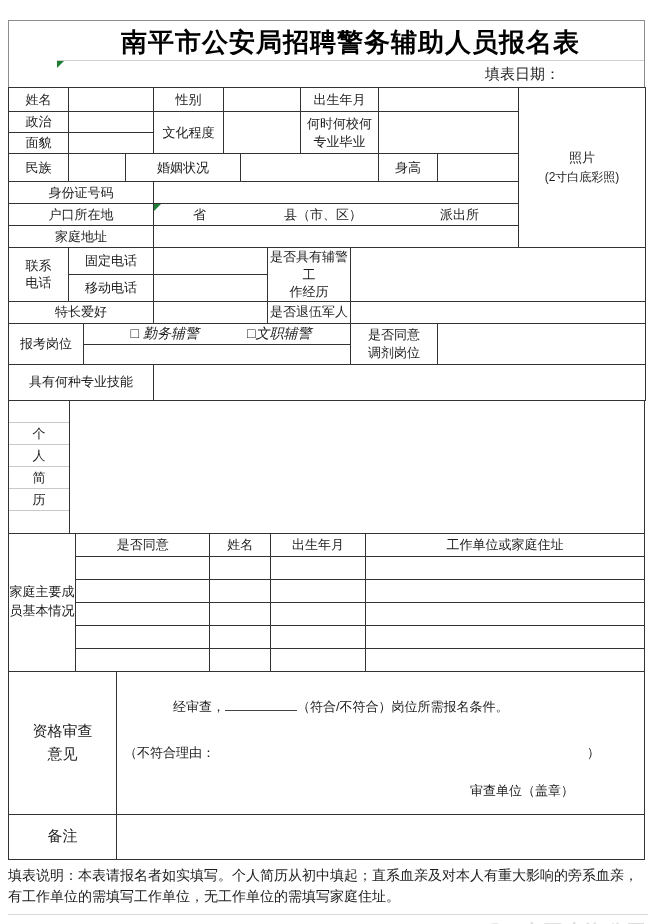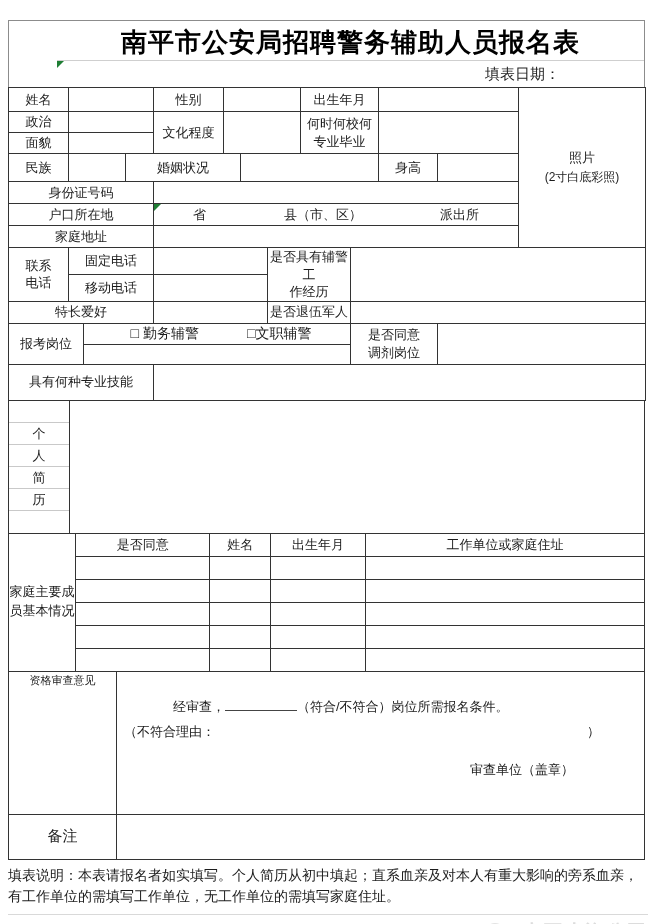--- a/index.html
+++ b/index.html
@@ -30,21 +30,21 @@
   
   table.main { border-collapse:collapse; table-layout:fixed; width:637px; }
   table.main td {
     border:1px solid #333; padding:0; text-align:center; vertical-align:middle;
     font-size:13px; overflow:hidden;
   }
   td.small2 { font-size:12px; line-height:1.25; }
   td.rel { position:relative; }
   .two-line span { display:block; line-height:1.35; }
   .hukou-flex { display:flex; justify-content:space-around; align-items:center; height:100%; }
-  .chk-flex { display:flex; justify-content:center; gap:48px; align-items:center; height:100%; font-size:14px; padding-left:8px; }
+  .chk-flex { display:flex; justify-content:center; gap:48px; align-items:center; height:100%; font-size:14px; padding-left:8px;font-style:italic; }
   .photo-cell span { display:block; }
   .photo-l2 { font-size:12px; margin-top:2px; }
 
   
   .sec { border:1px solid #333; border-top:none; display:flex; width:635px; }
 
   
   .resume-label { width:60px; border-right:1px solid #333; }
   .resume-sub { height:21px; line-height:21px; text-align:center; font-size:13px; border-bottom:1px solid #c9c9c9; }
   .resume-sub.last { border-bottom:none; height:22px; }
@@ -58,27 +58,27 @@
   table.family { border-collapse:collapse; table-layout:fixed; flex:1; }
   table.family td { border:1px solid #333; height:22px; text-align:center; font-size:13px; padding:0; }
   table.family tr.hdr td { height:22px; border-top:none; }
   table.family td.no-l { border-left:none; }
   table.family tr td:last-child { border-right:none; }
   table.family tr.lastrow td { border-bottom:none; }
 
   
   .review { height:142px; }
   .review-label {
-    width:107px; border-right:1px solid #333; display:flex; flex-direction:row;
-    justify-content:center; text-align:center; font-size:11px; line-height:1.5;
+    width:107px; border-right:1px solid #333; display:flex; flex-direction:column;
+    justify-content:center; text-align:center; font-size:15px; line-height:1.5;
   }
   .review-body { flex:1; font-size:13px; text-align:left; }
   .rv-line1 { margin-top:26px; padding-left:56px; }
   .rv-underline { display:inline-block; width:72px; border-bottom:1px solid #444; height:12px; }
-  .rv-line2 { margin-top:7px; padding-left:7px; padding-right:44px; display:flex; justify-content:space-between; }
+  .rv-line2 { margin-top:28px; padding-left:7px; padding-right:44px; display:flex; justify-content:space-between; }
   .rv-line3 { margin-top:20px; text-align:right; padding-right:70px; }
   .rv-line4 { margin-top:1px; text-align:right; padding-right:84px; }
 
   
   .remarks { height:44px; }
   .remarks-label {
     width:107px; border-right:1px solid #333; display:flex; align-items:center;
     justify-content:center; font-size:15px;
   }
   .remarks-body { flex:1; }

